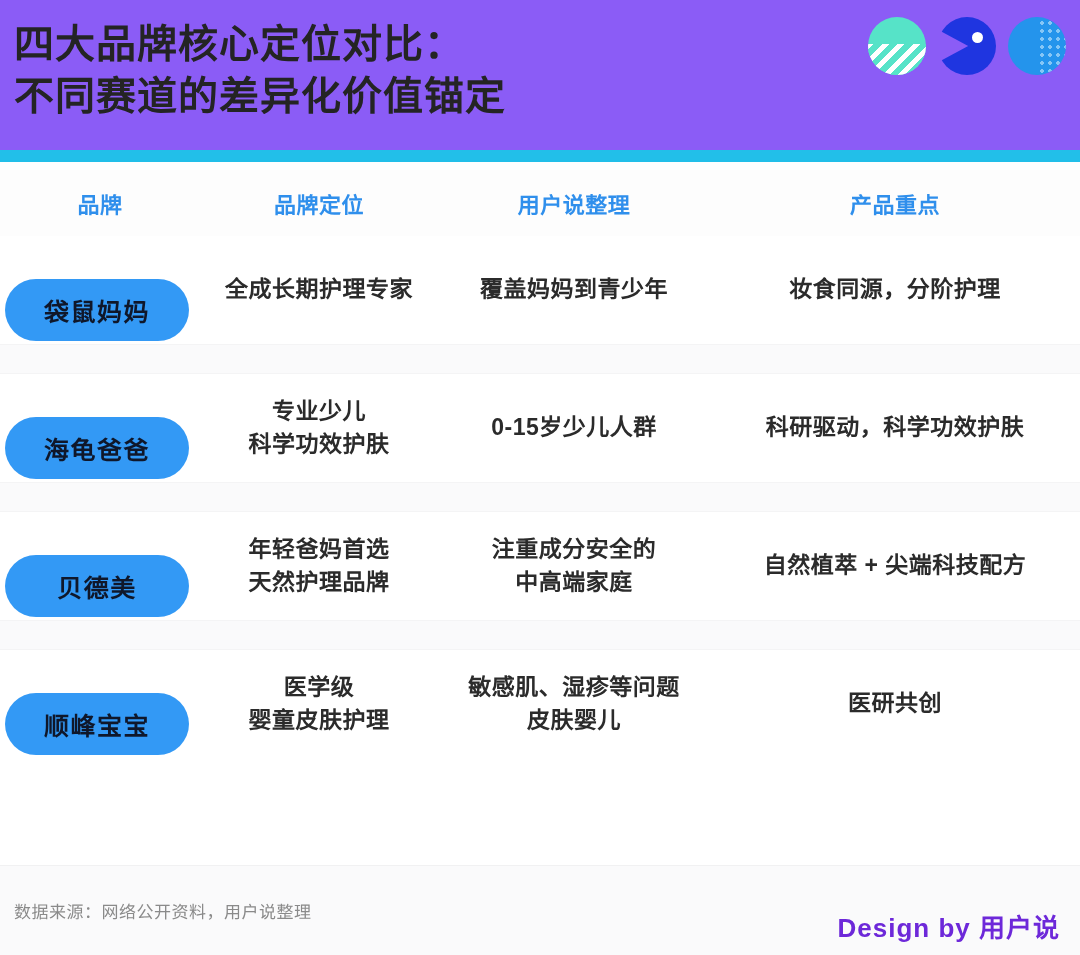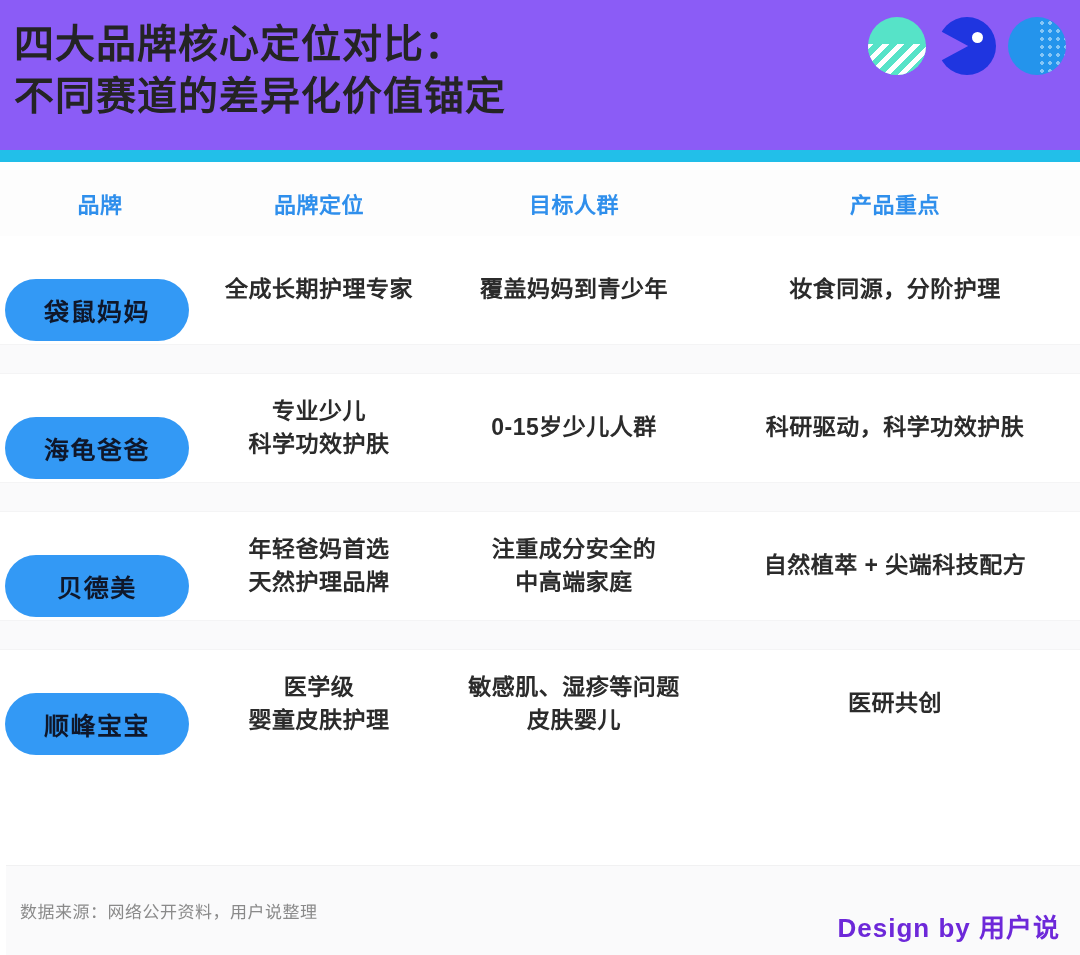--- a/index.html
+++ b/index.html
@@ -179,21 +179,21 @@
     font-weight: 700;
     color: #2b2b2b;
     line-height: 1.45;
     white-space: pre-line;
     letter-spacing: 0.5px;
   }
 
   
   .footer {
     position: absolute;
-    left: 6px;
+    left: 0;
     right: 0;
     bottom: 0;
     height: 90px;
     background: #fafafb;
     border-top: 1px solid #f1f1f2;
     display: flex;
     align-items: center;
     justify-content: space-between;
     padding: 0 20px 0 14px;
     box-sizing: border-box;
@@ -232,21 +232,21 @@
     </div>
   </div>
 
   <div class="accent-bar"></div>
 
   <div class="table">
 
     <div class="col-head-row">
       <div class="col-head c-brand">品牌</div>
       <div class="col-head c-position">品牌定位</div>
-      <div class="col-head c-audience">目标人群</div>
+      <div class="col-head c-audience">用户说整理</div>
       <div class="col-head c-product">产品重点</div>
     </div>
 
     <div class="data-row">
       <div class="c-brand">
         <div class="pill">袋鼠妈妈</div>
       </div>
       <div class="cell-text c-position">全成长期护理专家</div>
       <div class="cell-text c-audience">覆盖妈妈到青少年</div>
       <div class="cell-text c-product">妆食同源，分阶护理</div>

